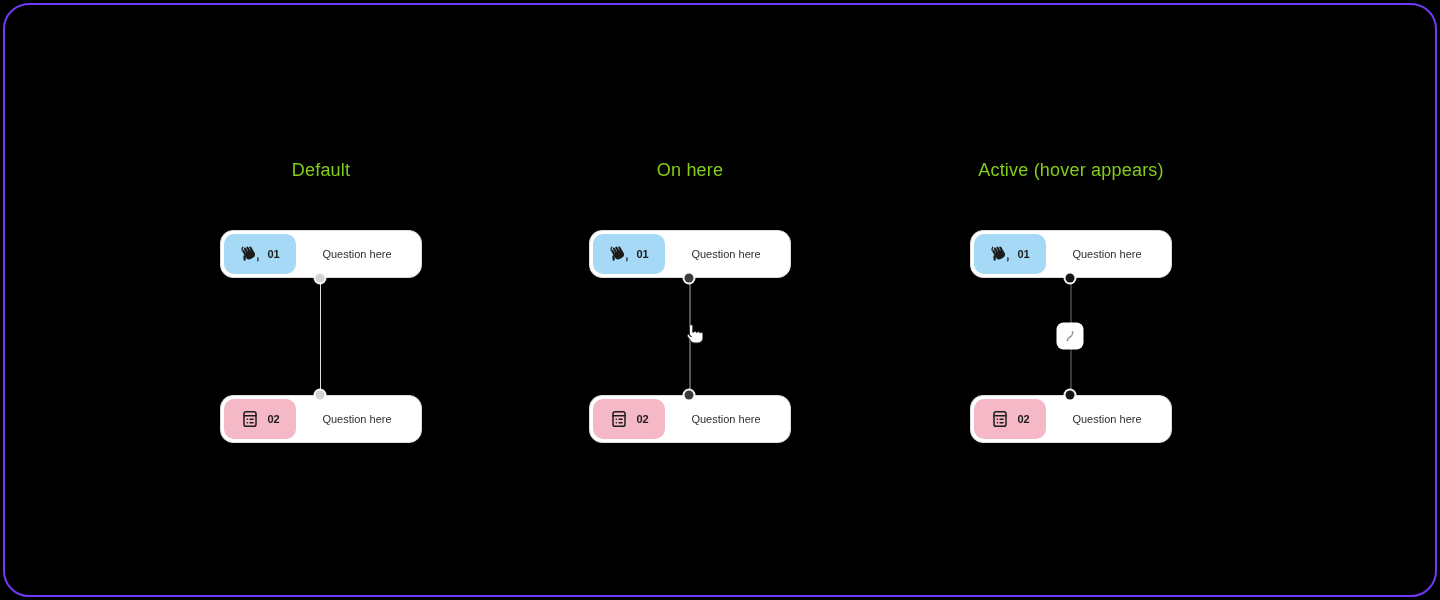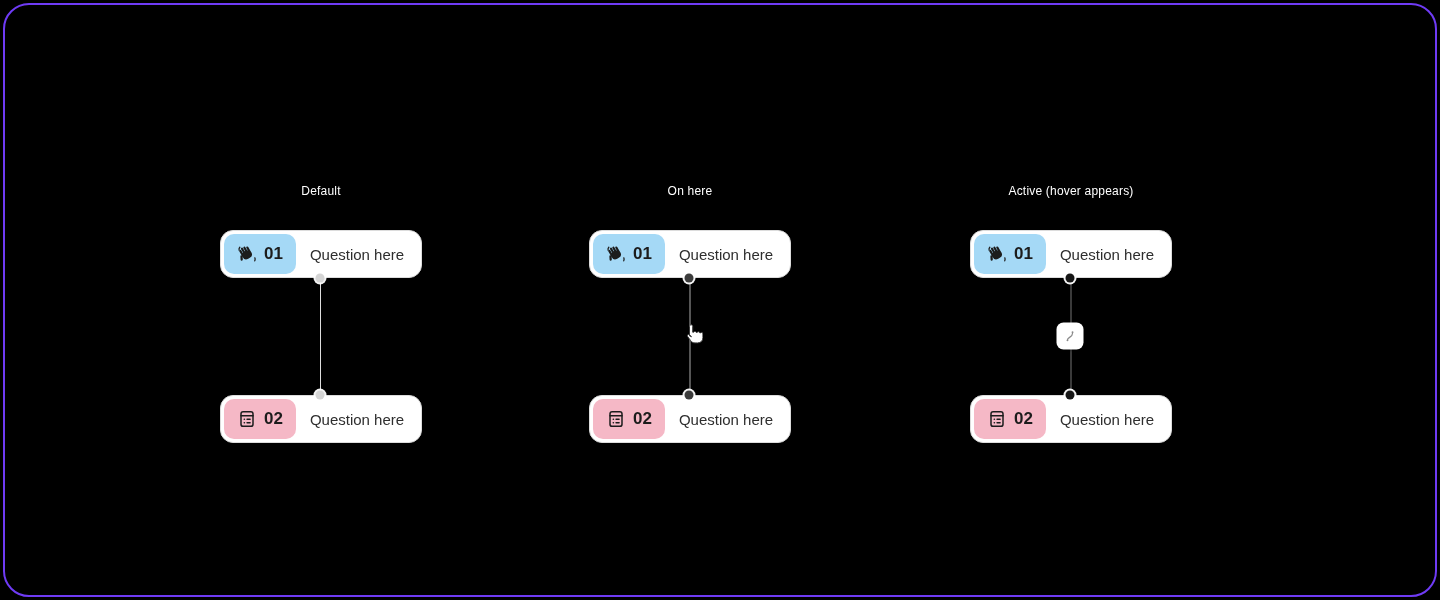--- a/index.html
+++ b/index.html
@@ -15,21 +15,21 @@
 
   .column { position: absolute; top: 0; width: 202px; height: 600px; }
   #col-default { left: 220px; }
   #col-hover   { left: 589px; }
   #col-active  { left: 970px; }
 
   .state-label {
     position: absolute; top: 160px; left: 50%;
     transform: translateX(-50%);
     white-space: nowrap;
-    font-size: 12px; color: #ffffff; letter-spacing: .2px; margin-top: 24px;
+    font-size: 18px; color: #84cc16; letter-spacing: .2px;
   }
 
   .card {
     position: absolute; left: 0;
     width: 202px; height: 48px;
     background: #fff;
     border: 1px solid #DCDCDC;
     border-radius: 13px;
     display: flex; align-items: center;
     padding: 3px;
@@ -40,26 +40,26 @@
   .card.c2 { top: 395px; }
 
   .badge {
     height: 40px; min-width: 72px;
     border-radius: 10px;
     display: flex; align-items: center; justify-content: center;
     gap: 7px; padding: 0 11px;
   }
   .badge-blue { background: #A5D9F6; }
   .badge-pink { background: #F5B8C6; }
-  .badge .num { font-size: 17px; font-weight: 700; color: #1C1C1C; }
+  .badge .num { font-size: 11px; font-weight: 700; color: #1C1C1C; }
   .badge .icon { display: flex; align-items: center; }
 
   .qlabel {
     flex: 1; text-align: center;
-    font-size: 15px; color: #2E2E2E;
+    font-size: 11px; color: #2E2E2E;
   }
 
   .connector { position: absolute; left: 0; top: 278px; width: 202px; height: 117px; }
   .cline {
     position: absolute; left: calc(50% - 1px); top: 0; bottom: 0;
     width: 1px; background: #DEDEDE;
   }
   .col-hover  .cline { background: #565656; width: 2px; left: calc(50% - 1.5px); }
   .col-active .cline { background: #3A3A3A; width: 2px; left: calc(50% - 1.5px); }
 

